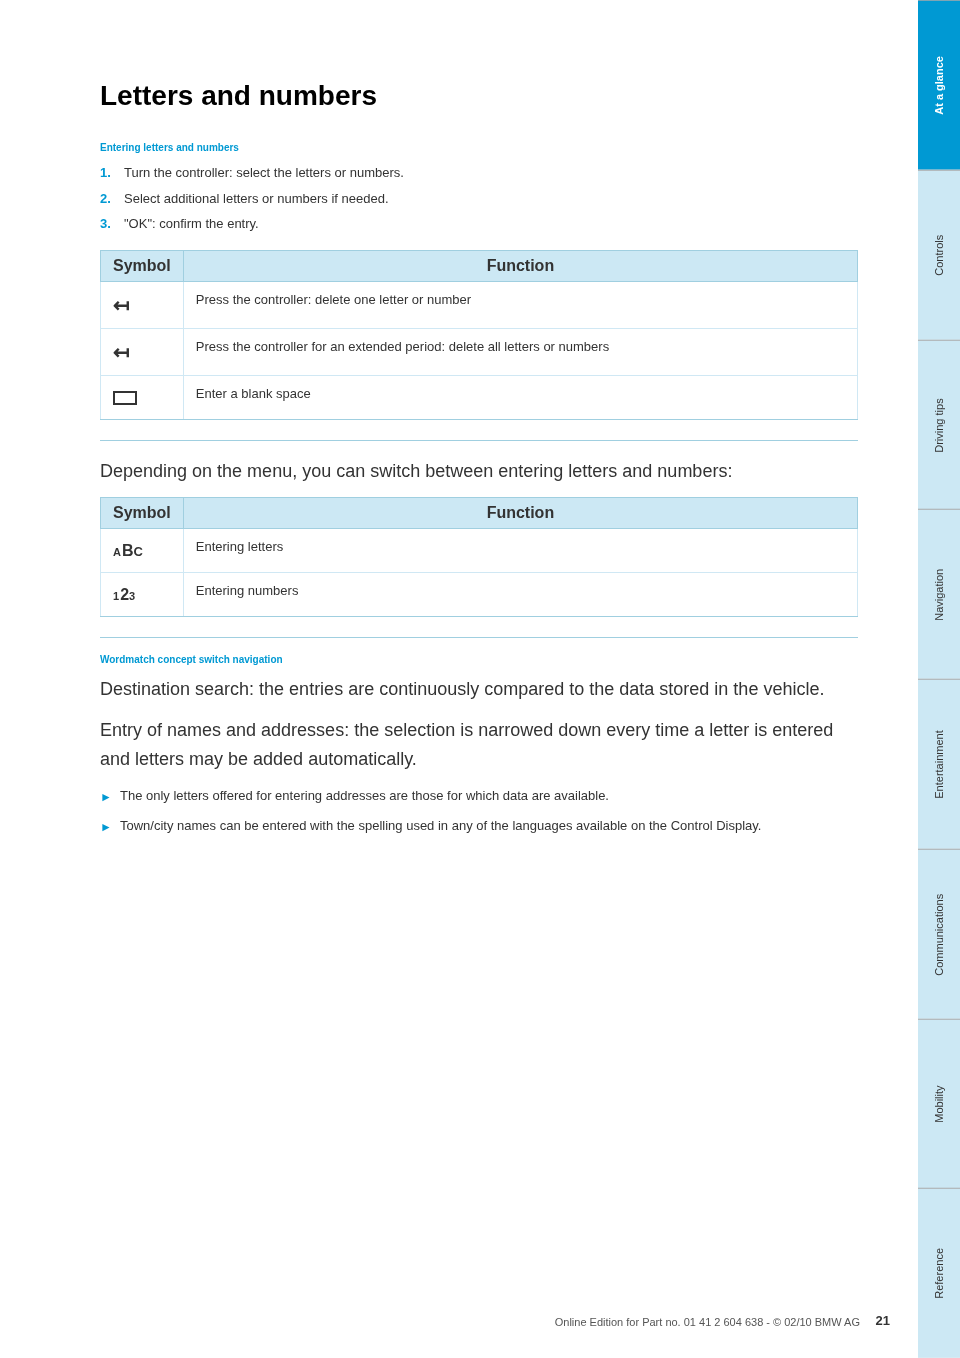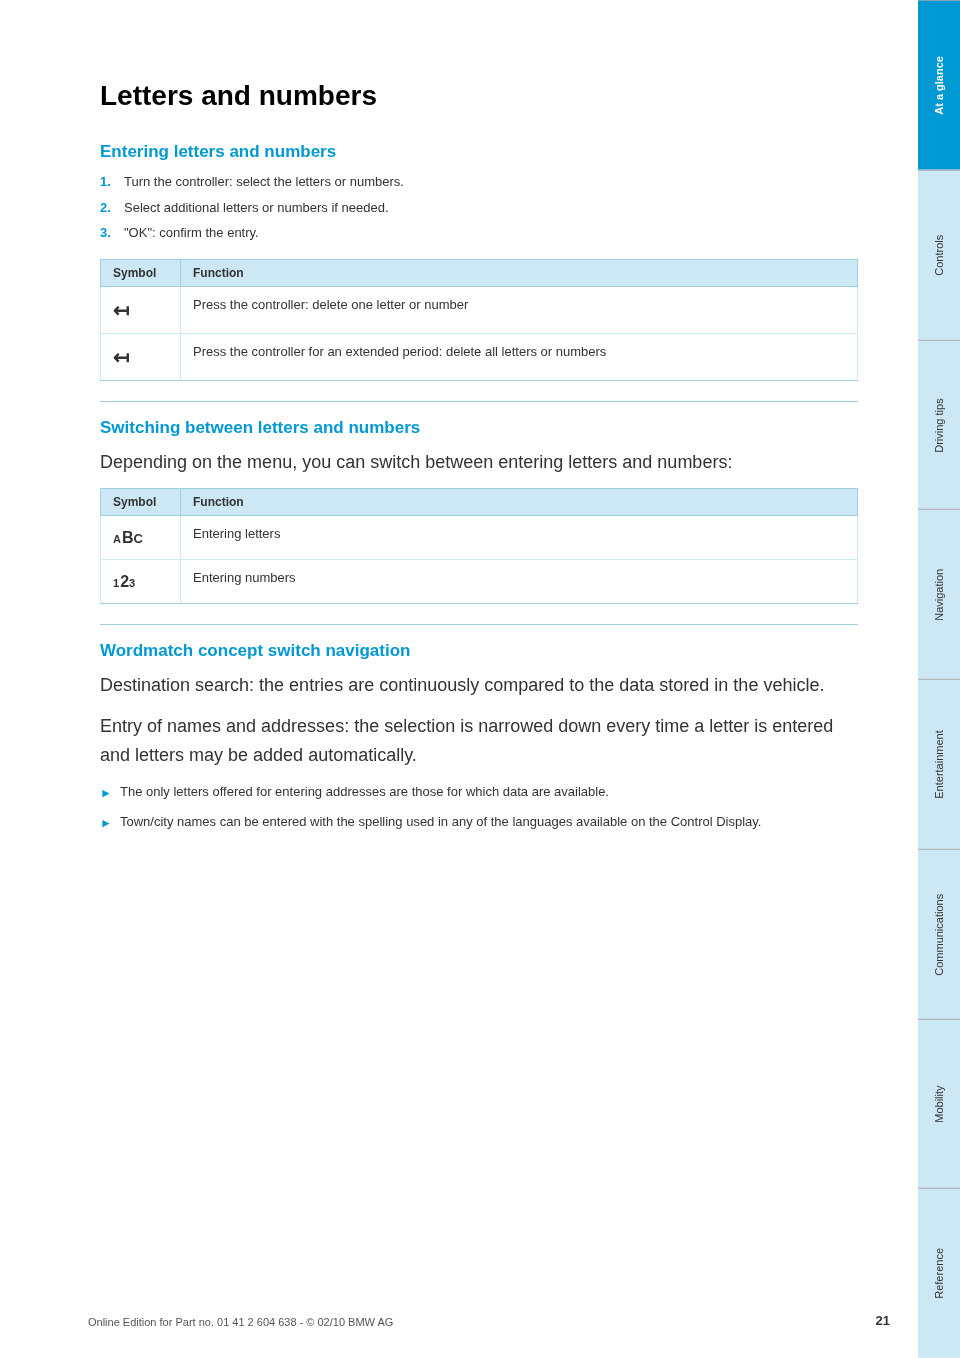--- a/index.html
+++ b/index.html
@@ -72,21 +72,21 @@
     .page-title {
       font-size: 28px;
       font-weight: bold;
       color: #000;
       margin-bottom: 30px;
       margin-top: 20px;
     }
 
     
     .section-heading {
-      font-size: 17px;
+      font-size: 10px;
       font-weight: bold;
       color: #0099d3;
       margin-bottom: 10px;
       margin-top: 8px;
     }
 
     
     .numbered-list {
       list-style: none;
       margin-bottom: 16px;
@@ -113,25 +113,25 @@
       border-collapse: collapse;
       margin-bottom: 20px;
       font-size: 13px;
     }
 
     .data-table thead tr {
       background: #cce8f4;
     }
 
     .data-table thead th {
-      text-align: left;
+      text-align: center;
       padding: 6px 12px;
       font-weight: bold;
       color: #333;
-      font-size: 12px;
+      font-size: 16px;
       border: 1px solid #a0cfe0;
     }
 
     .data-table tbody tr {
       border-bottom: 1px solid #d0e8f4;
     }
 
     .data-table tbody td {
       padding: 8px 12px;
       vertical-align: top;
@@ -257,21 +257,21 @@
       color: #333;
       position: absolute;
       right: 70px;
       bottom: 30px;
       text-align: center;
     }
 
     .footer-text {
       font-size: 11px;
       color: #555;
-      text-align: left;
+      text-align: right;
       position: absolute;
       bottom: 30px;
       left: 88px;
       right: 100px;
     }
   </style>
 </head>
 <body>
 
 <div class="page-container">
@@ -310,26 +310,31 @@
             <span class="icon-backspace-single">↤</span>
           </td>
           <td>Press the controller: delete one letter or number</td>
         </tr>
         <tr>
           <td class="symbol-cell">
             <span class="icon-backspace-long">↤</span>
           </td>
           <td>Press the controller for an extended period: delete all letters or numbers</td>
         </tr>
+        <tr>
+          <td class="symbol-cell">
+            <span class="icon-space"></span>
+          </td>
+          <td>Enter a blank space</td>
+        </tr>
       </tbody>
     </table>
 
     <hr class="section-divider">
 
-    <h2 class="section-heading">Switching between letters and numbers</h2>
 
     <p class="body-text">Depending on the menu, you can switch between entering letters and numbers:</p>
 
     <table class="data-table">
       <thead>
         <tr>
           <th>Symbol</th>
           <th>Function</th>
         </tr>
       </thead>

